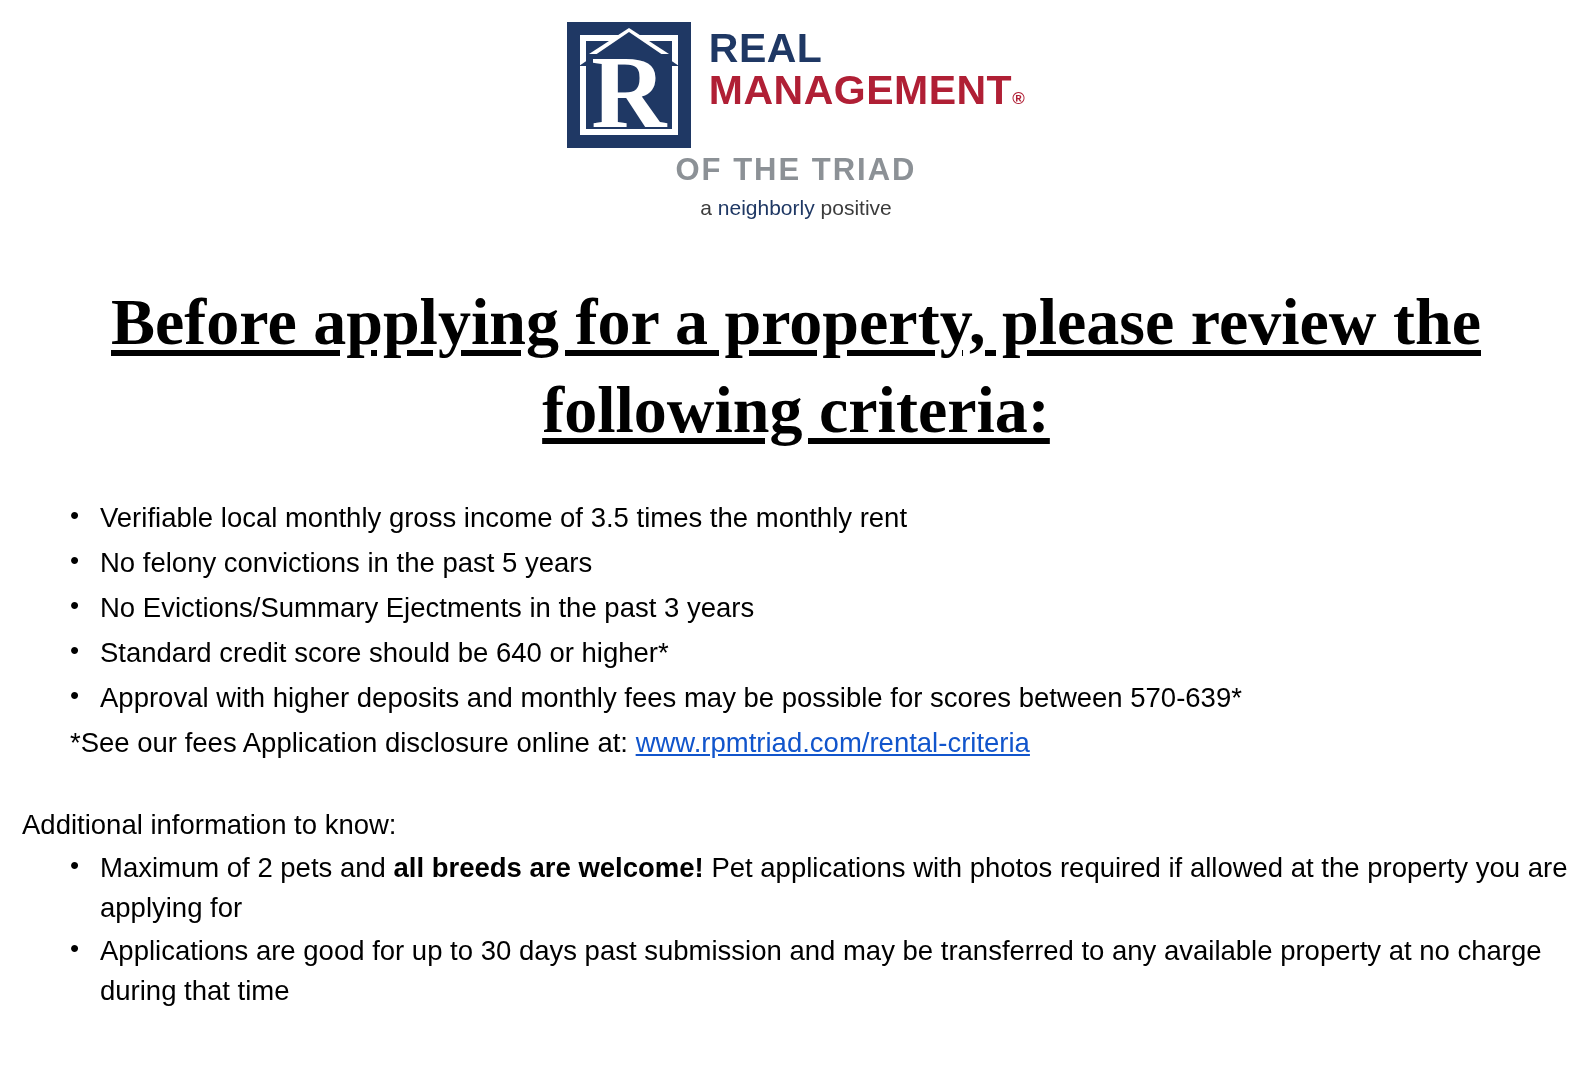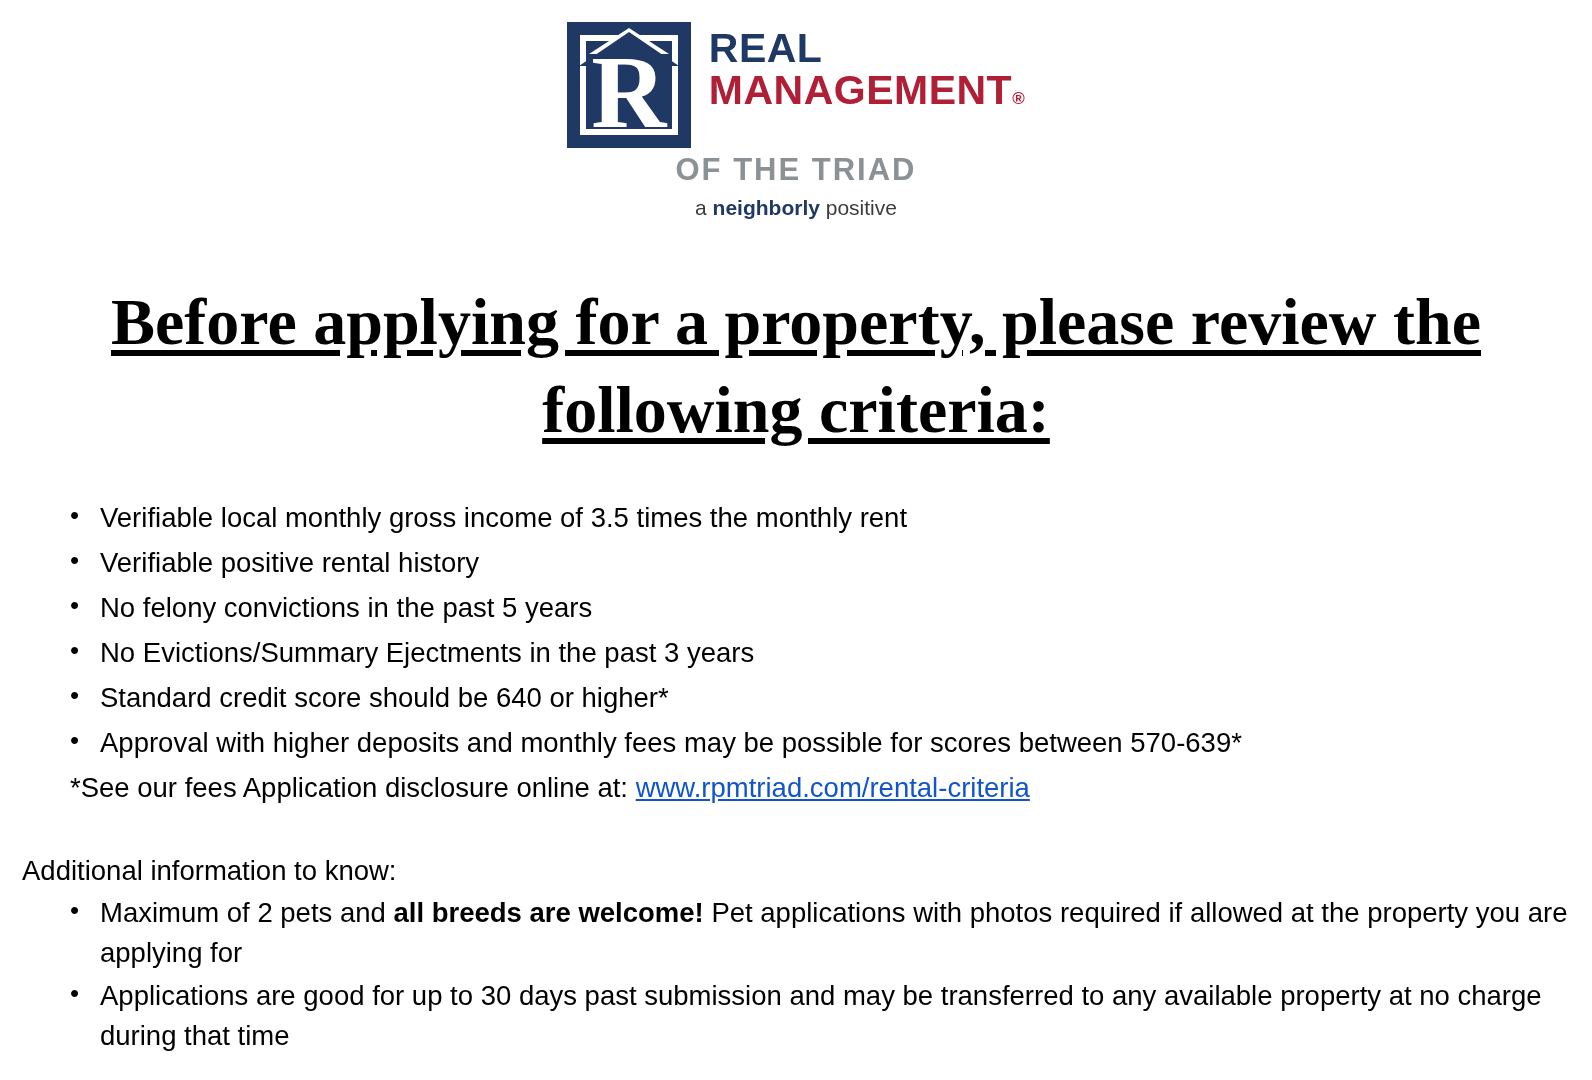--- a/index.html
+++ b/index.html
@@ -124,21 +124,21 @@
     color: #8C9196;
     margin-top: 4px;
   }
   .logo-neighborly {
     font-family: "Liberation Sans", sans-serif;
     font-size: 21px;
     color: #1F3864;
     margin-top: 8px;
   }
   .logo-neighborly .brand {
-    font-weight: bold;
+    font-weight: normal;
     margin-top: 24px;
   }
   .logo-neighborly .plain {
     color: #3c3c3c;
   }
 
   
   .heading {
     margin: 58px auto 0 auto;
     width: 1420px;
@@ -227,21 +227,20 @@
     <div class="logo-sub">OF THE TRIAD</div>
     <div class="logo-neighborly"><span class="plain">a </span><span class="brand">neighborly</span><span class="plain"> positive</span></div>
   </div>
 
   <h1 class="heading">Before applying for a property, please review the following criteria:</h1>
 
   <div class="body-area">
 
     <ul class="crit">
       <li>Verifiable local monthly gross income of 3.5 times the monthly rent</li>
-      <li>Verifiable positive rental history</li>
       <li>No felony convictions in the past 5 years</li>
       <li>No Evictions/Summary Ejectments in the past 3 years</li>
       <li>Standard credit score should be 640 or higher*</li>
       <li>Approval with higher deposits and monthly fees may be possible for scores between 570-639*</li>
     </ul>
 
     <div class="disclosure">
       <span>*See our fees Application disclosure online at: </span><a href="#">www.rpmtriad.com/rental-criteria</a>
     </div>
 

